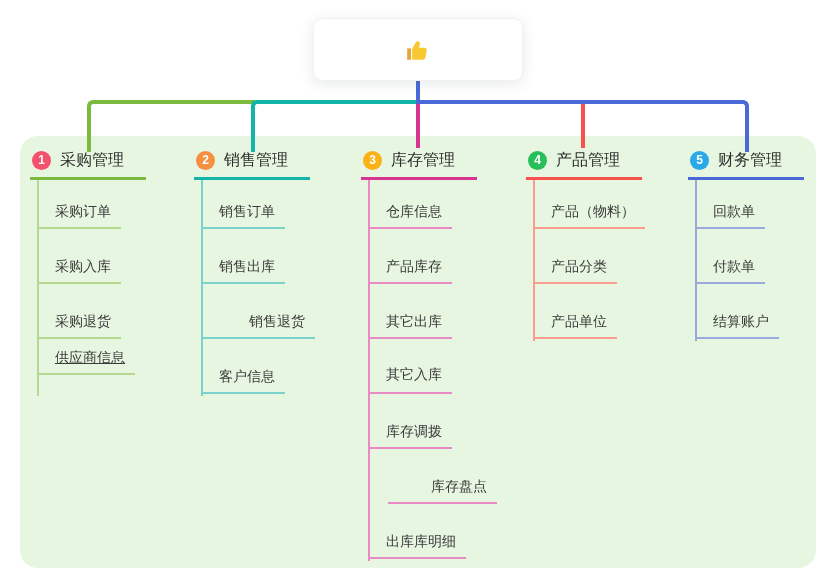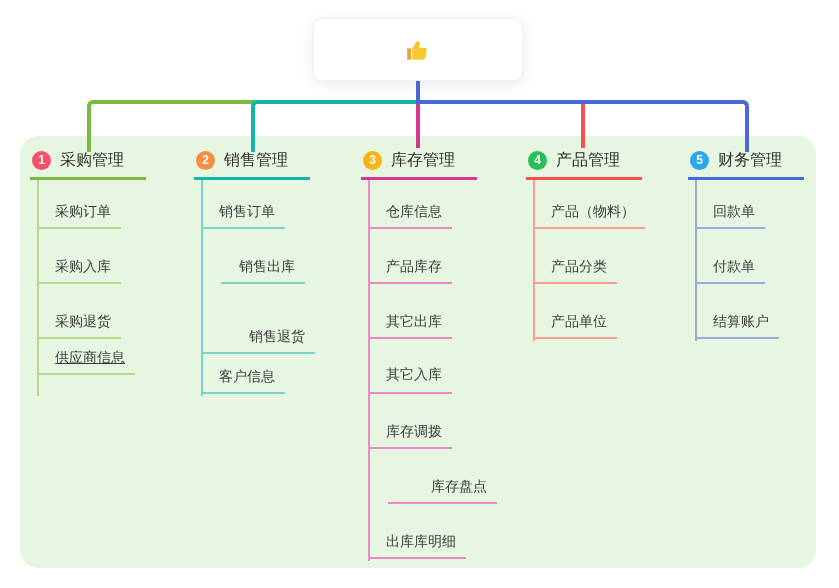--- a/index.html
+++ b/index.html
@@ -64,24 +64,24 @@
         <span>供应商信息</span>
       </div>
       <div class="branch-title" style="left: 194px; top: 149px; border-bottom: 3px solid rgb(19, 181, 171);">
         <span class="badge" style="background: rgb(246, 143, 64);">2</span>
         <span>销售管理</span>
       </div>
       <div class="trunk" style="left: 201px; top: 180px; height: 216px; background: rgb(123, 210, 202);"></div>
       <div class="child" style="left: 201px; top: 199px; border-bottom: 2px solid rgb(123, 210, 202);">
         <span>销售订单</span>
       </div>
-      <div class="child" style="left: 201px; top: 254px; border-bottom: 2px solid rgb(123, 210, 202); margin-left: 20px;">
+      <div class="child" style="left: 201px; top: 254px; border-bottom: 2px solid rgb(123, 210, 202);">
         <span>销售出库</span>
       </div>
-      <div class="child" style="left: 201px; top: 324px; border-bottom: 2px solid rgb(123, 210, 202); padding-left: 48px;">
+      <div class="child" style="left: 201px; top: 309px; border-bottom: 2px solid rgb(123, 210, 202); padding-left: 48px;">
         <span>销售退货</span>
       </div>
       <div class="child" style="left: 201px; top: 364px; border-bottom: 2px solid rgb(123, 210, 202);">
         <span>客户信息</span>
       </div>
       <div class="branch-title" style="left: 361px; top: 149px; border-bottom: 3px solid rgb(214, 54, 143);">
         <span class="badge" style="background: rgb(251, 178, 22);">3</span>
         <span>库存管理</span>
       </div>
       <div class="trunk" style="left: 368px; top: 180px; height: 381px; background: rgb(234, 138, 196);"></div>

